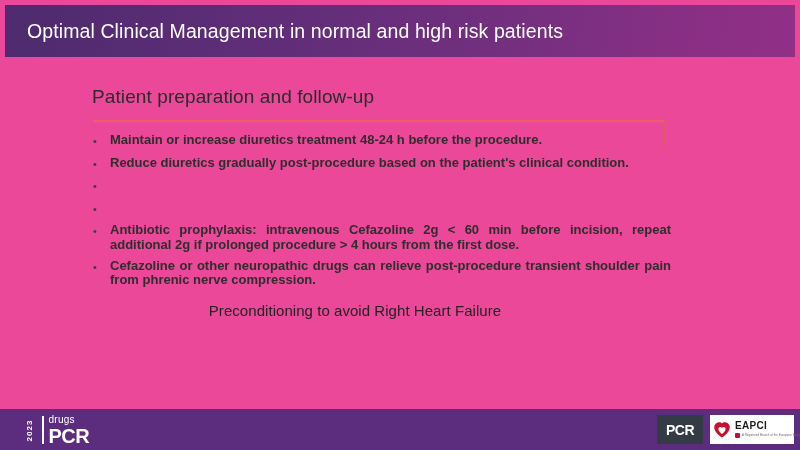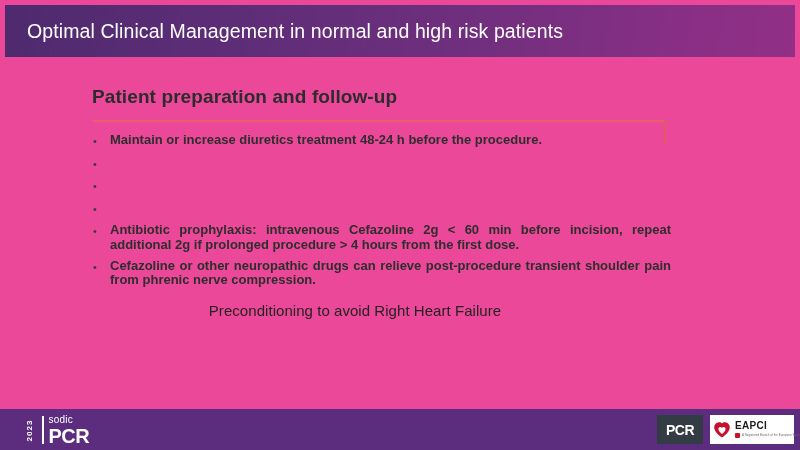--- a/index.html
+++ b/index.html
@@ -40,21 +40,21 @@
     padding-left: 22px;
     white-space: nowrap;
   }
 
   
   .content-title {
     position: absolute;
     left: 92px;
     top: 86px;
     font-size: 19px;
-    font-weight: 700;
+    font-weight: 400;
     color: #2c2c2c;
     letter-spacing: 0.1px;
   }
 
   
   .red-rule {
     position: absolute;
     left: 93px;
     top: 120px;
     width: 573px;
@@ -270,20 +270,21 @@
 
   <div class="bullets">
 
     <div class="bullet-row">
       <div class="bullet-dot">•</div>
       <div class="bullet-text">Maintain or increase diuretics treatment 48-24 h before the procedure.</div>
     </div>
 
     <div class="bullet-row">
       <div class="bullet-dot">•</div>
+      <div class="bullet-text">Reduce diuretics gradually post-procedure based on the patient's clinical condition.</div>
     </div>
 
     <div class="bullet-row">
       <div class="bullet-dot">•</div>
     </div>
 
     <div class="bullet-row">
       <div class="bullet-dot">•</div>
     </div>
 
@@ -302,21 +303,21 @@
   <div class="statement">Preconditioning to avoid Right Heart Failure</div>
 
   <div class="footer-bar">
 
     <div class="footer-url">EuroPCR.com</div>
 
     <div class="europcr-logo">
       <div class="logo-year">2023</div>
       <div class="logo-divider"></div>
       <div class="logo-words">
-        <div class="logo-euro">sodic</div>
+        <div class="logo-euro">drugs</div>
         <div class="logo-pcr">PCR</div>
       </div>
     </div>
 
     <div class="right-logos">
 
       <div class="pcr-box">
         <div class="pcr-box-text">PCR</div>
       </div>
 

